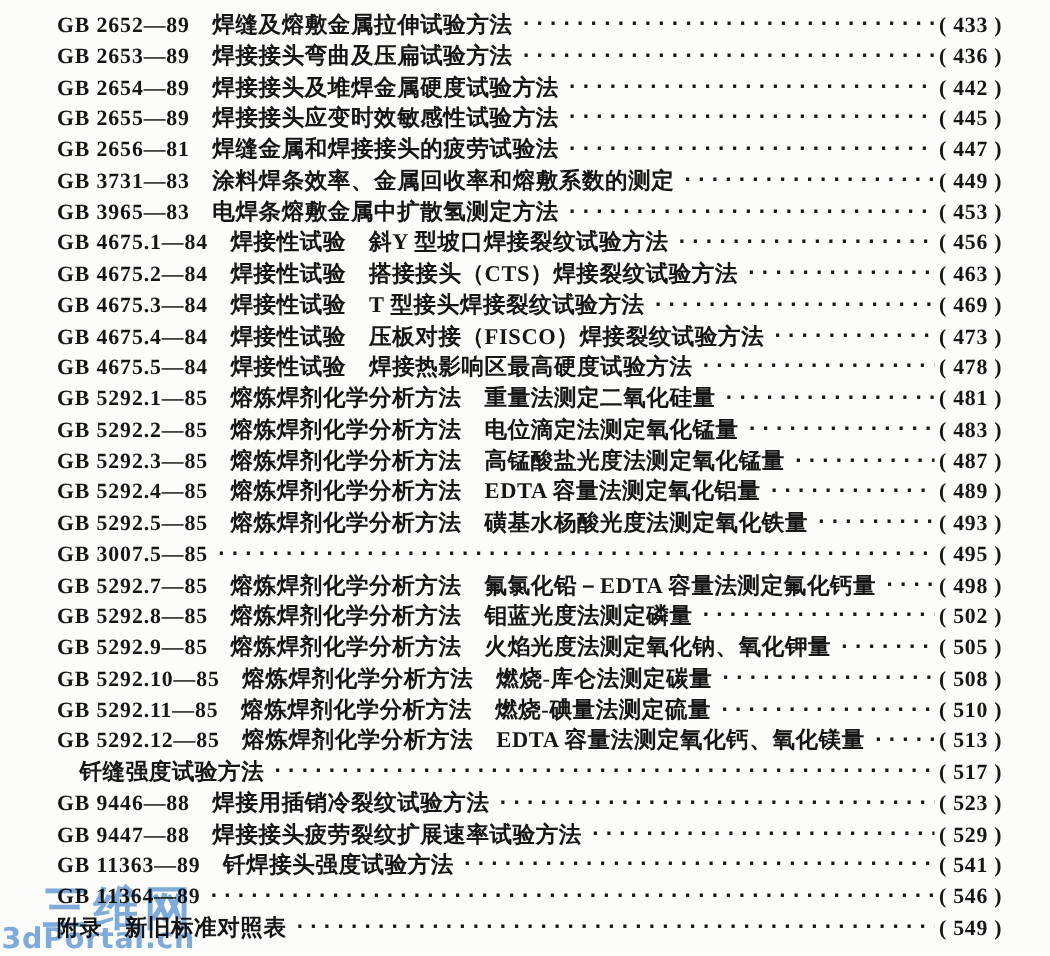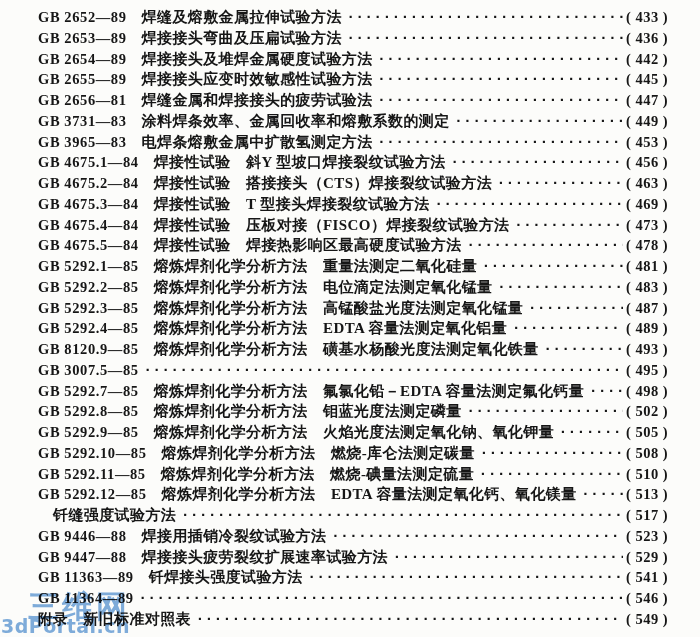--- a/index.html
+++ b/index.html
@@ -135,21 +135,21 @@
         <span class="dots">························································································································</span>
         <span class="pg">( 487 )</span>
       </div>
       <div class="row">
         <span class="std">GB 5292.4—85</span>
         <span class="title">熔炼焊剂化学分析方法　EDTA 容量法测定氧化铝量</span>
         <span class="dots">························································································································</span>
         <span class="pg">( 489 )</span>
       </div>
       <div class="row">
-        <span class="std">GB 8120.9—85</span>
+        <span class="std">GB 5292.5—85</span>
         <span class="title">熔炼焊剂化学分析方法　磺基水杨酸光度法测定氧化铁量</span>
         <span class="dots">························································································································</span>
         <span class="pg">( 493 )</span>
       </div>
       <div class="row">
         <span class="std">GB 3007.5—85</span>
         <span class="dots">························································································································</span>
         <span class="pg">( 495 )</span>
       </div>
       <div class="row">

